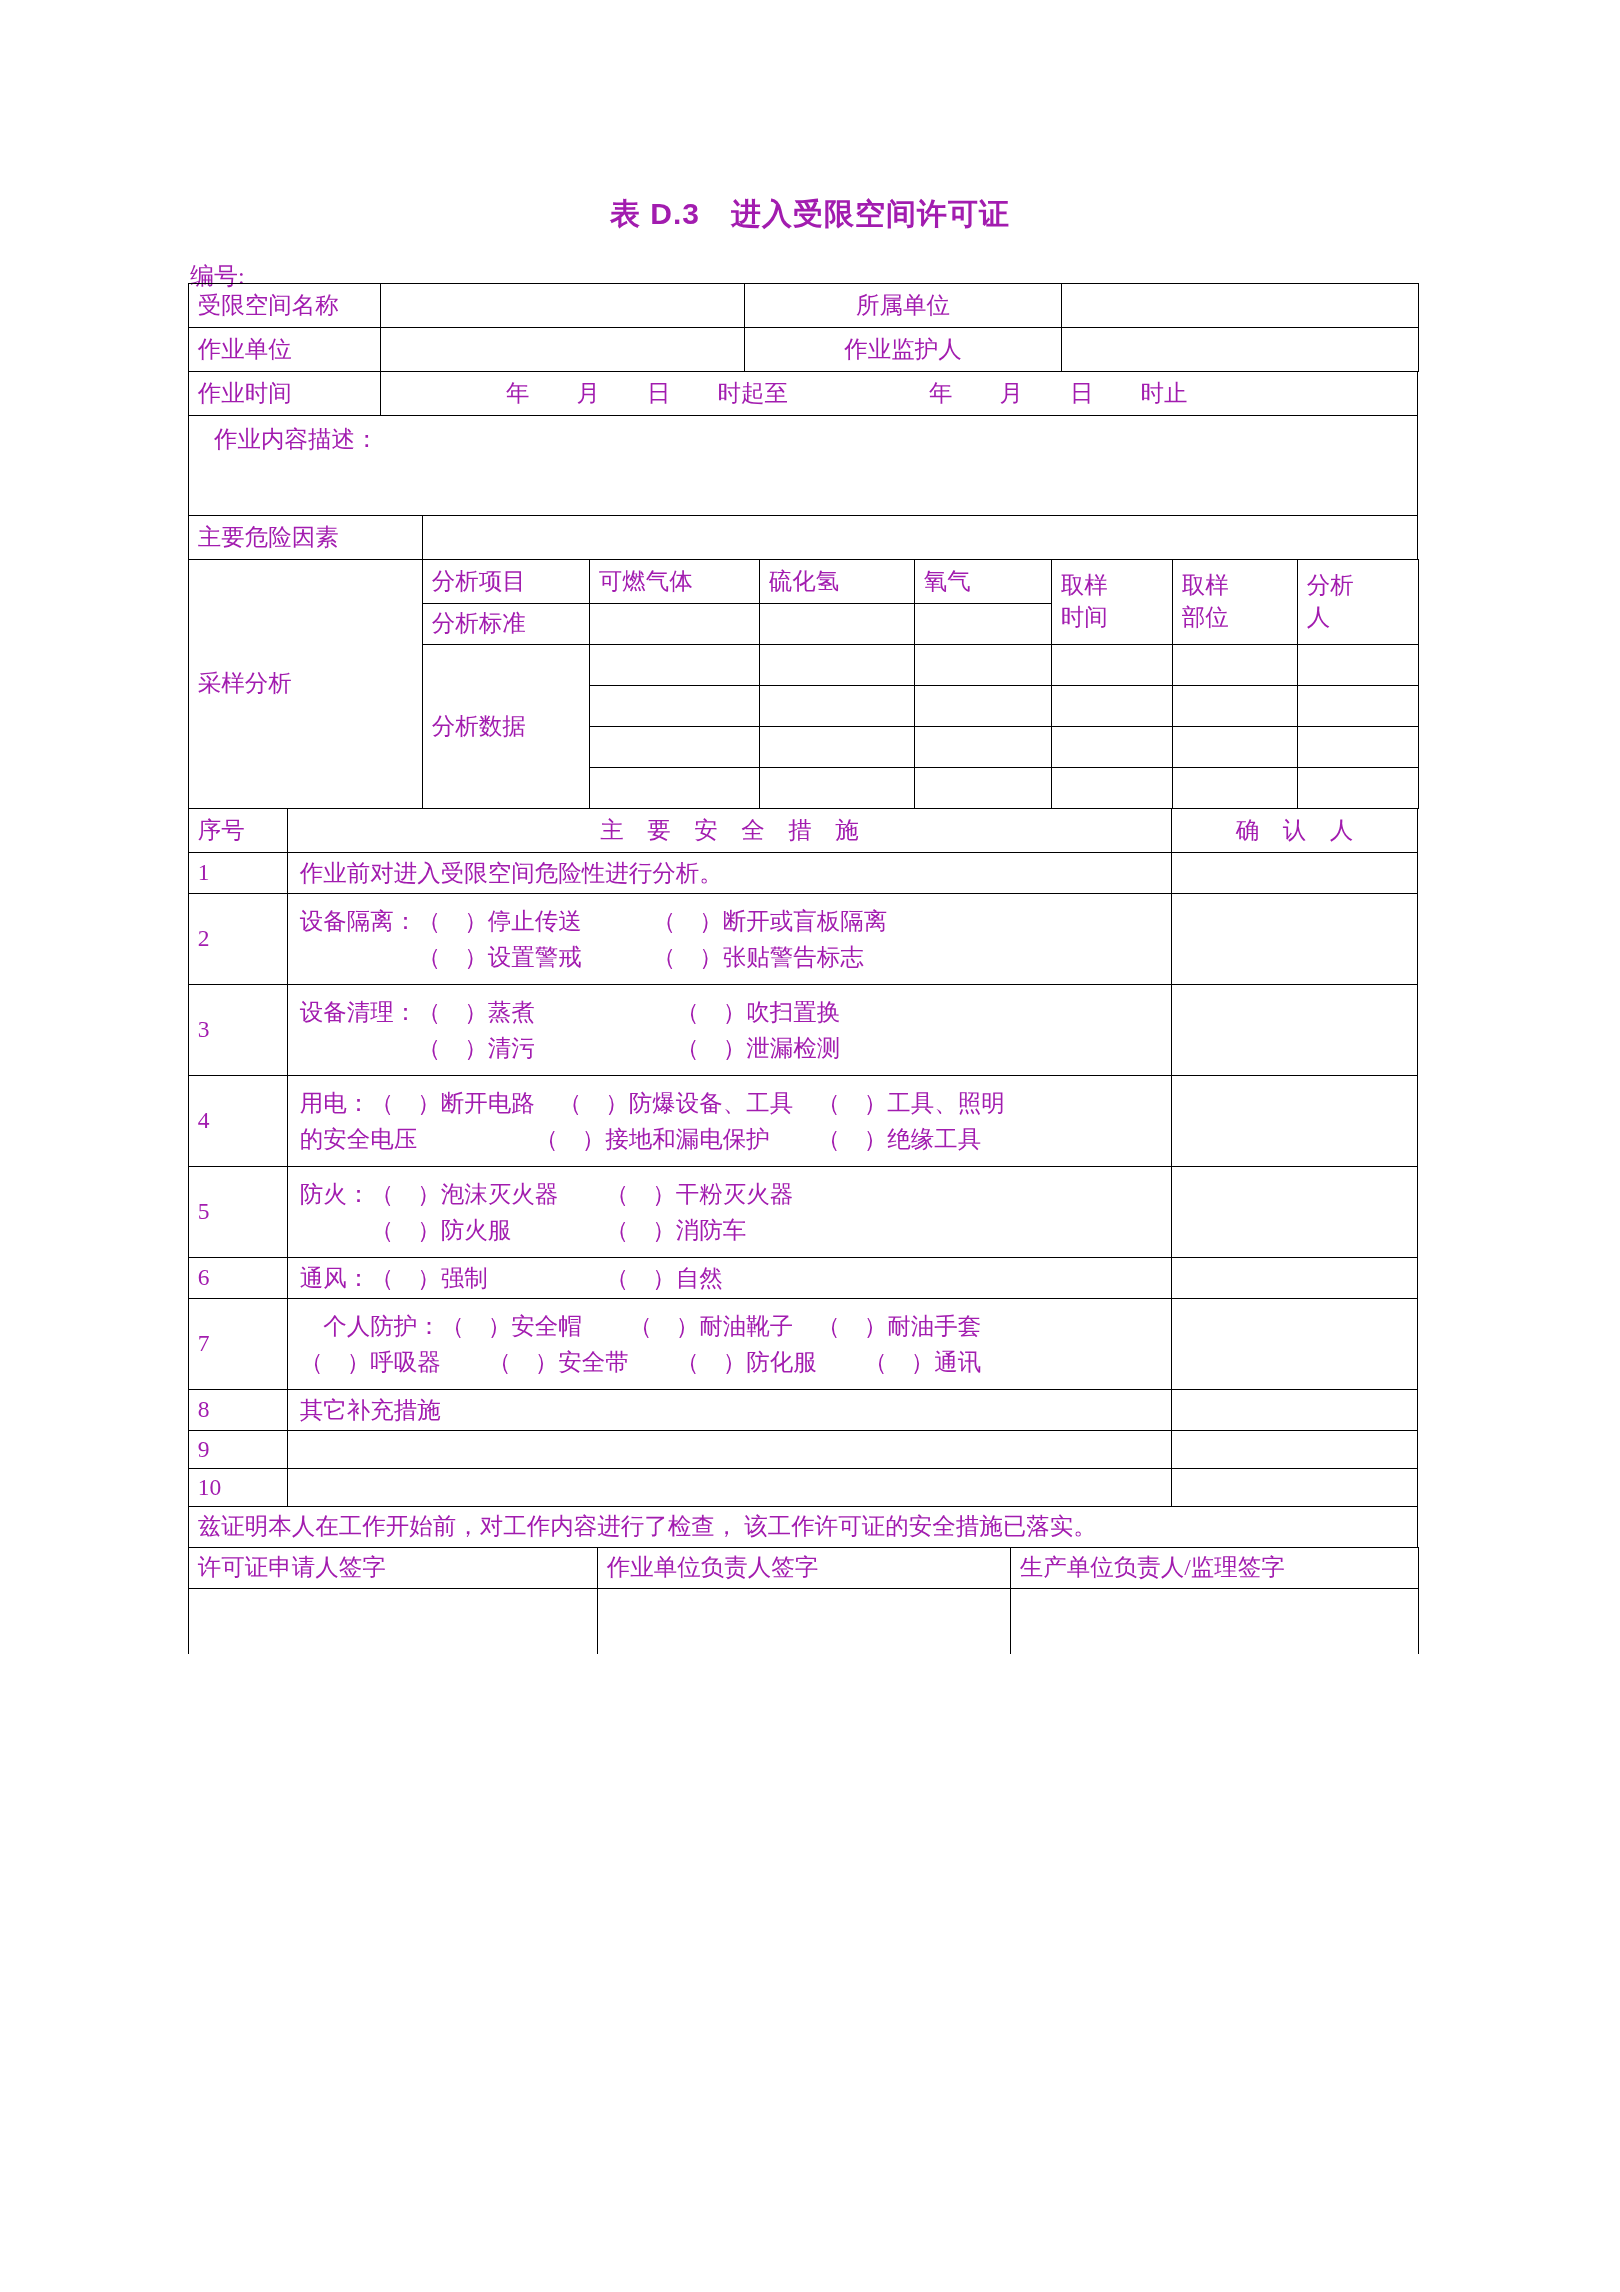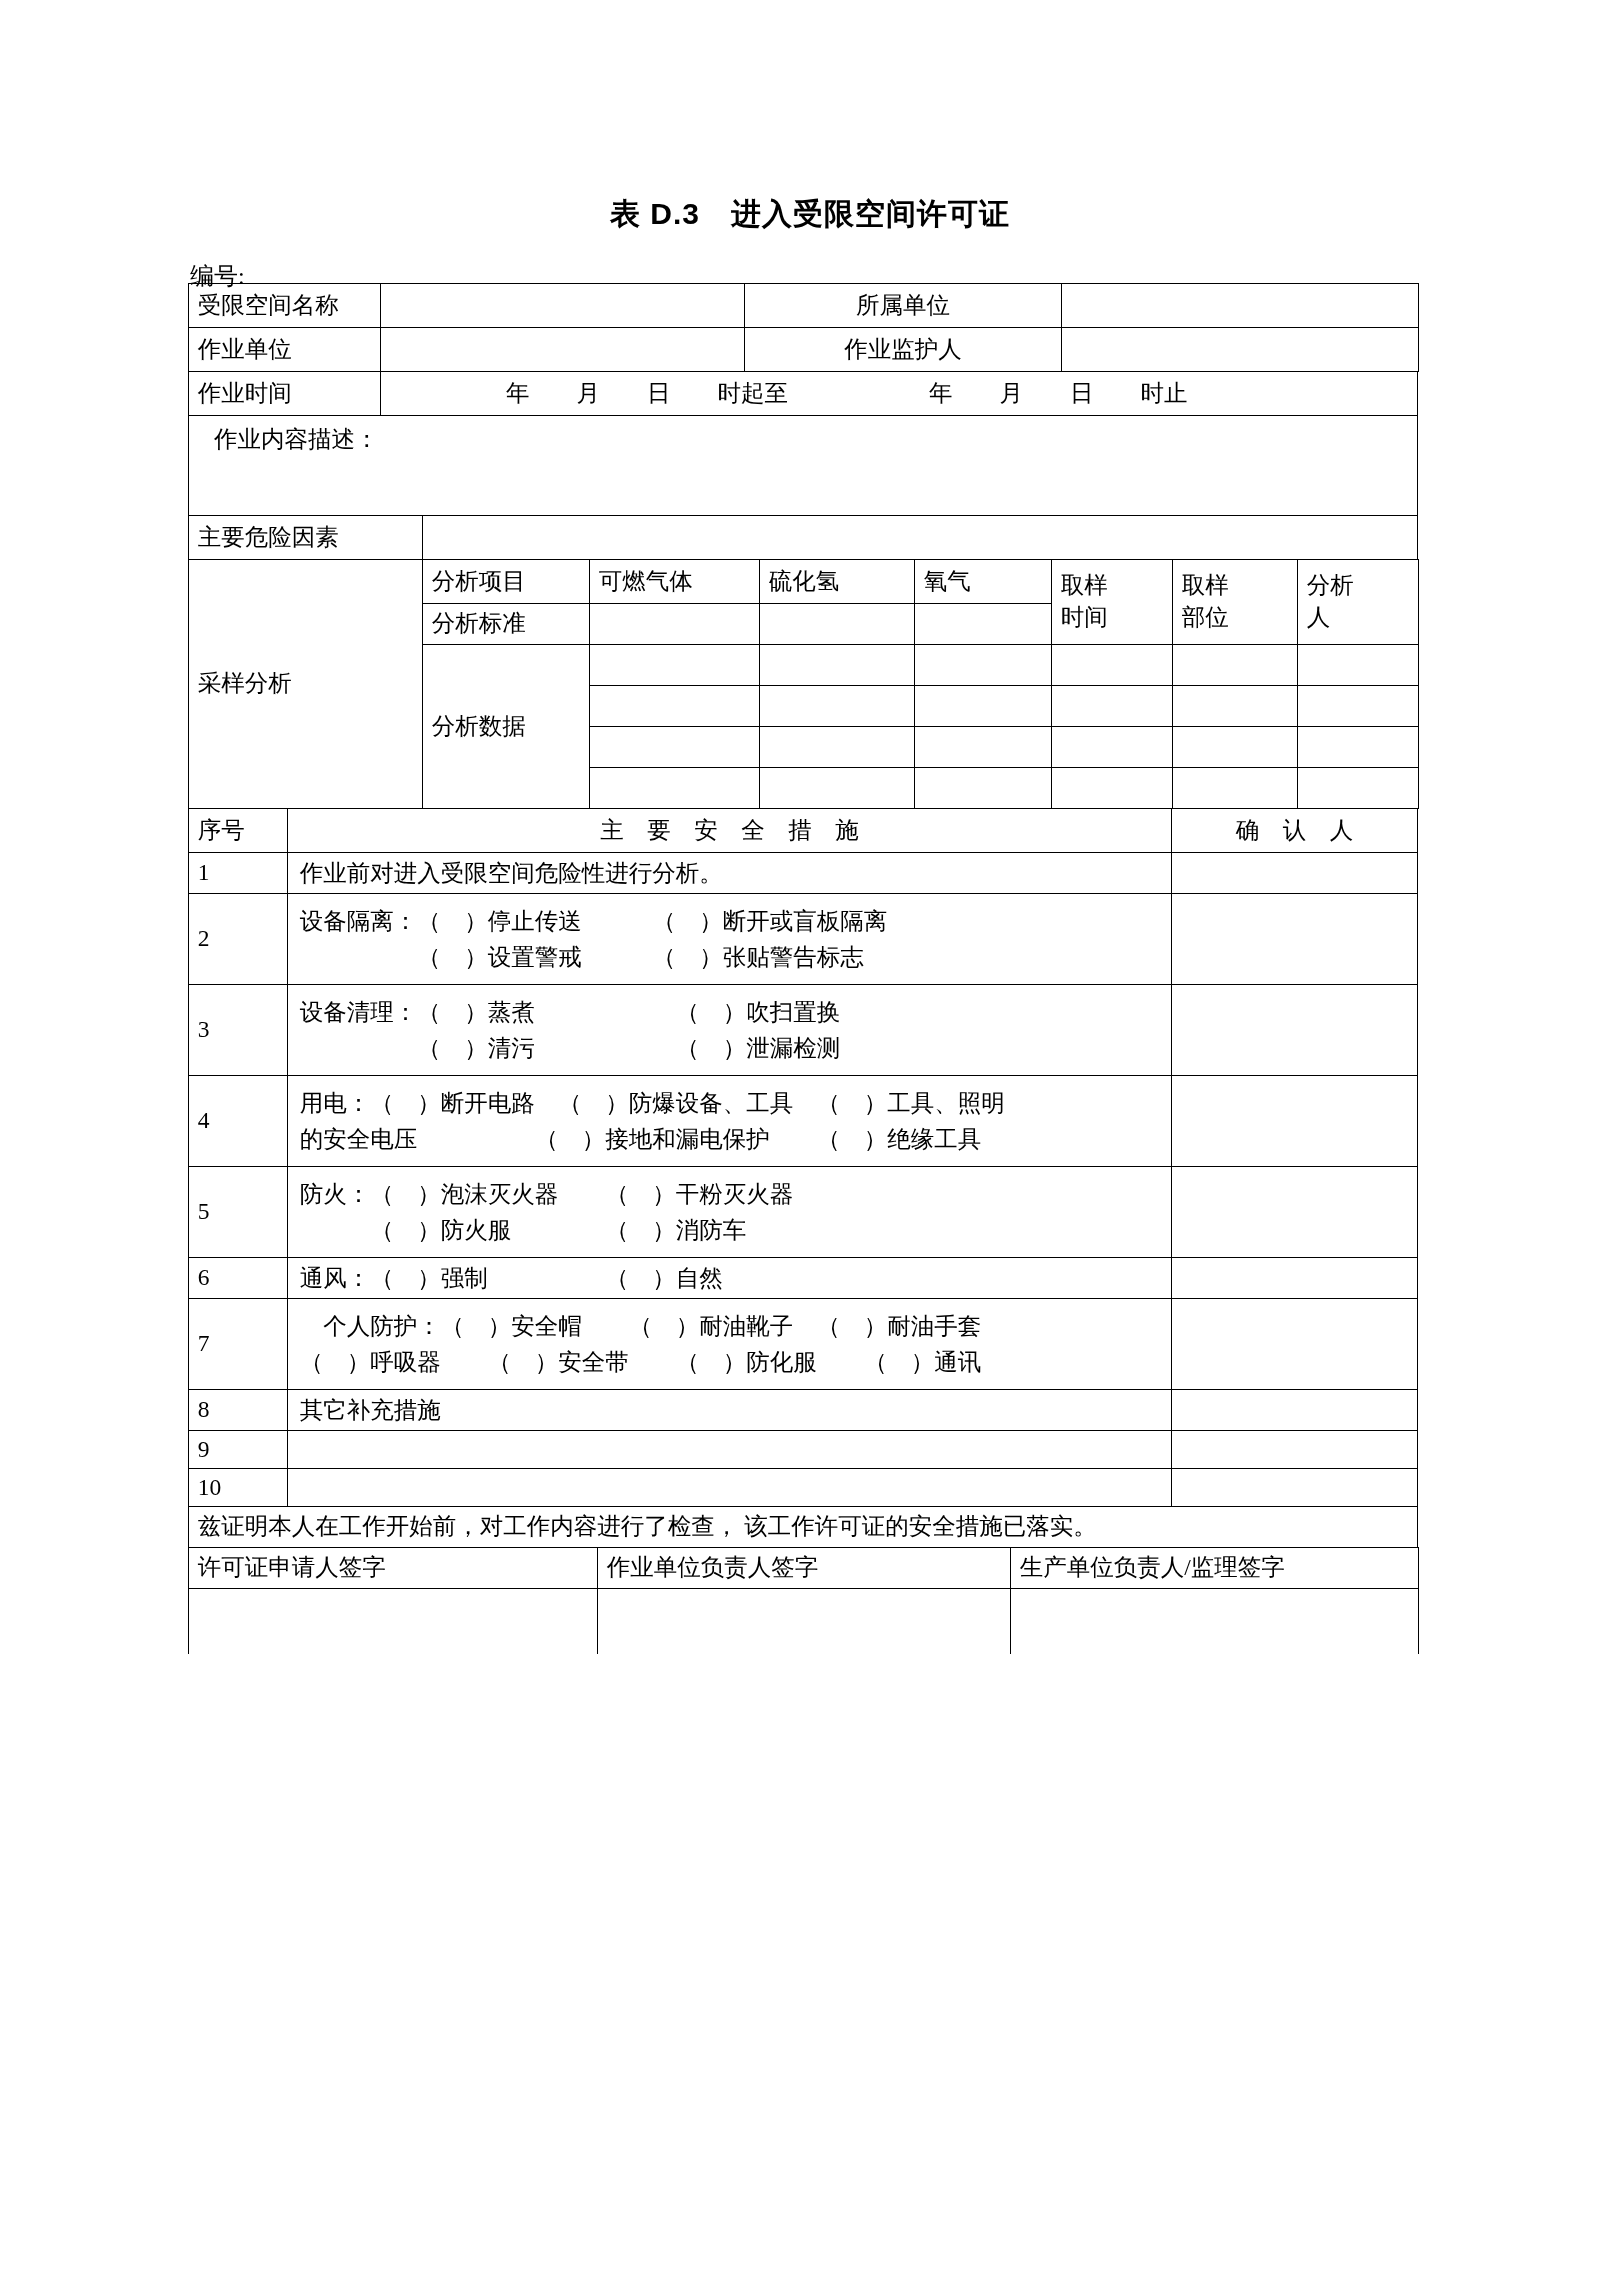--- a/index.html
+++ b/index.html
@@ -2,21 +2,21 @@
 <html><head>
 <meta charset="utf-8">
 <style>
   * { box-sizing: border-box; }
   html, body { margin: 0; padding: 0; background: #ffffff; }
   .page {
     position: relative;
     width: 1620px;
     height: 1654px;
     background: #ffffff;
-    color: #000000;
+    color: #a21caf;
     font-family: "Liberation Serif", "DejaVu Serif", serif;
   }
   .doc-title {
     position: absolute;
     top: 194px; left: 0; width: 100%;
     text-align: center;
     font-size: 30px;
     font-weight: 700;
     font-family: "Liberation Sans", "DejaVu Sans", sans-serif;
     letter-spacing: 1px;

